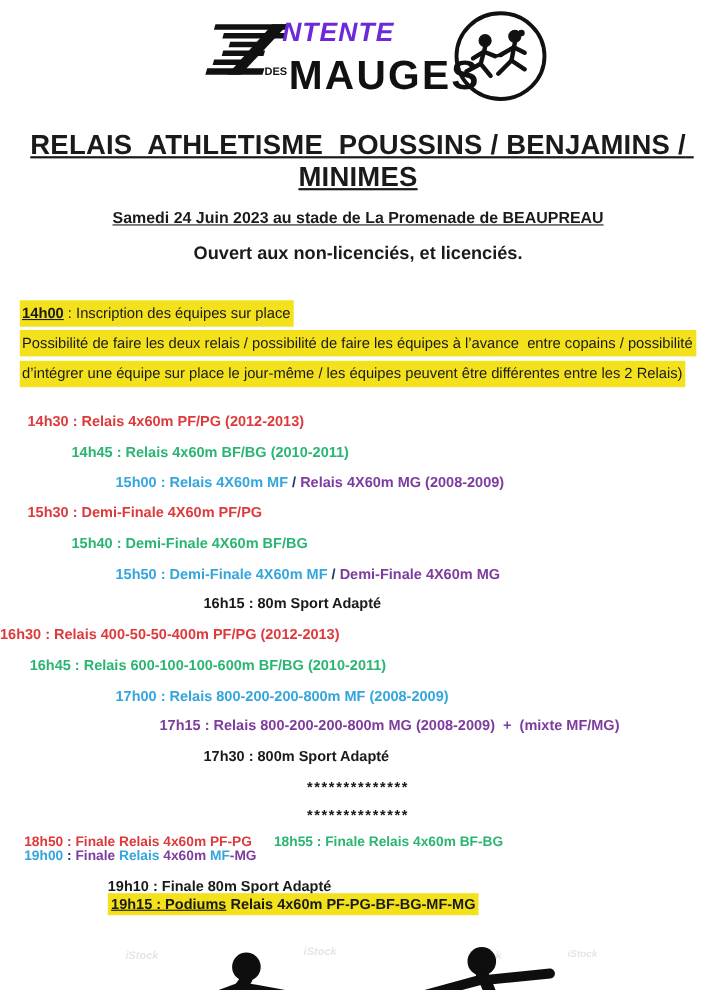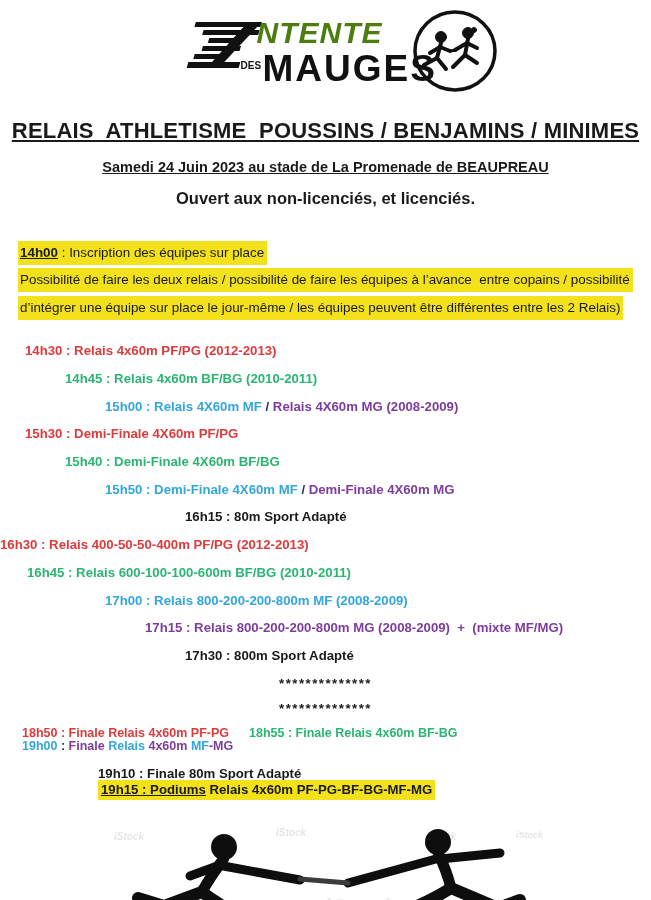--- a/index.html
+++ b/index.html
@@ -8,27 +8,27 @@
     font-family:"Liberation Sans",sans-serif;color:#1a1a1a;
   }
   .seg,.pre{white-space:pre-wrap;}
   .u{text-decoration:underline;}
   .b{font-weight:700;}
   .hl{background:var(--c-highlight);}
   
   .logo-row{position:relative;width:310px;height:92px;margin:8px auto 0;}
   .logo-stripes{position:absolute;left:0;top:10px;}
   .logo-ntente{position:absolute;left:86px;top:8px;font-style:italic;font-weight:700;
-    font-size:30px;letter-spacing:1px;color:#4d7c0f;}
+    font-size:24px;letter-spacing:1px;color:#6d28d9;}
   .logo-des{position:absolute;left:70px;top:52px;font-size:10px;font-weight:700;color:#111;}
   .logo-mauges{position:absolute;left:92px;top:40px;font-size:37px;font-weight:700;
     letter-spacing:2px;color:#111;}
   .logo-circle{position:absolute;right:-18px;top:0;}
   
-  .title{margin-top:18px;text-align:center;font-weight:700;font-size:22px;
+  .title{margin-top:18px;text-align:center;font-weight:700;font-size:25px;
     text-decoration:underline;letter-spacing:.2px;}
   .dateline{margin-top:15px;text-align:center;font-weight:700;font-size:14.5px;
     text-decoration:underline;}
   .openline{margin-top:14px;text-align:center;font-weight:700;font-size:16.5px;}
   
   .info{margin:38px 0 0 18px;}
   .info-line{font-size:13.4px;line-height:1;margin-bottom:14px;}
   .info-line .hl{padding:4px 3px 5px 2px;}
   
   .schedule{margin-top:30px;}

